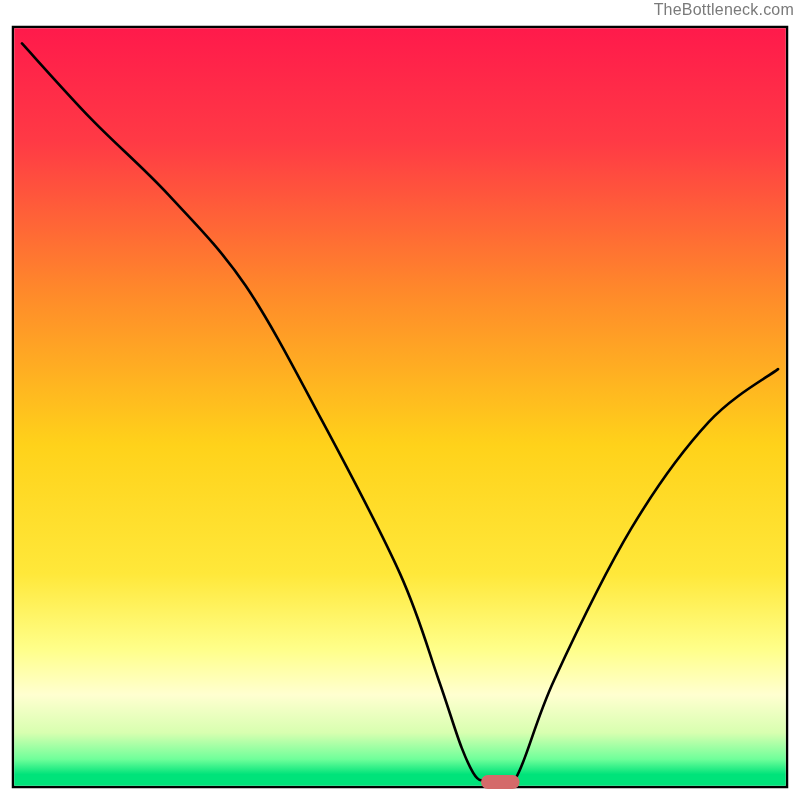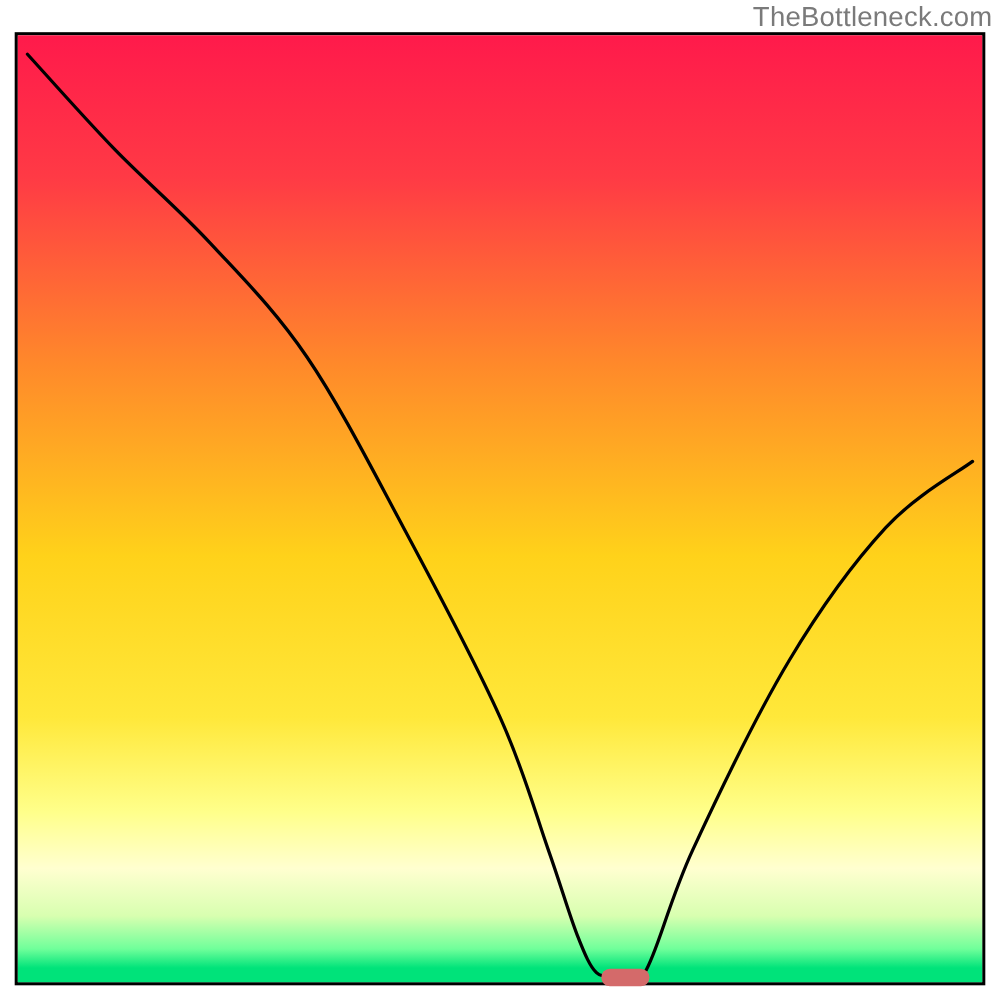--- a/index.html
+++ b/index.html
@@ -13,21 +13,21 @@
   }
   .container {
     position: relative;
     width: 800px;
     height: 800px;
   }
   .watermark {
     position: absolute;
     top: 1px;
     right: 6px;
-    font-size: 22px;
+    font-size: 16px;
     color: #7a7a7a;
     font-weight: 500;
     letter-spacing: 0.2px;
   }
   svg {
     display: block;
   }
 </style>
 </head>
 <body>

